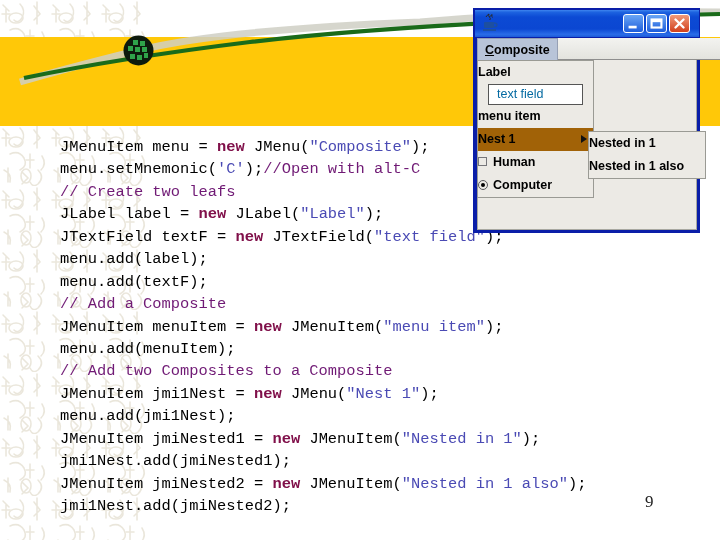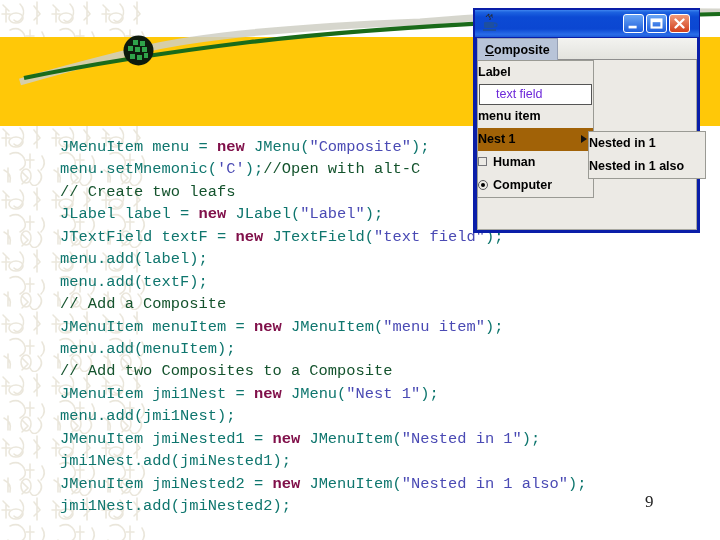--- a/index.html
+++ b/index.html
@@ -53,24 +53,24 @@
     left: 60px;
     top: 136px;
     width: 660px;
     font-family: "Liberation Mono", "DejaVu Sans Mono", monospace;
     font-size: 15.4px;
     line-height: 22.45px;
     color: #1a1a1a;
     white-space: pre;
   }
   #code .ln { display: block; height: 22.45px; }
-  .t-plain   { color: #0f766e; }
+  .t-plain   { color: #000000; }
   .t-kw      { color: #80104a; font-weight: bold; margin-top: 12px; }
   .t-str     { color: #4a4ab4; }
-  .t-cmt     { color: #14532d; }
+  .t-cmt     { color: #701a75; }
 
   #page-number {
     position: absolute;
     left: 645px;
     top: 492px;
     font-family: "Liberation Serif", serif;
     font-size: 17px;
     color: #222222;
   }
 
@@ -113,21 +113,21 @@
     box-sizing: border-box;
   }
   #btn-min  { left: 148px; background: linear-gradient(to bottom,#6aa6f5,#1e5ddb); }
   #btn-max  { left: 171px; background: linear-gradient(to bottom,#6aa6f5,#1e5ddb); }
   #btn-close{ left: 194px; background: linear-gradient(to bottom,#f09a7a,#d2401c); }
 
   #menubar {
     position: absolute;
     left: 3px;
     top: 29px;
-    width: 220px;
+    width: 244px;
     height: 22px;
     background: linear-gradient(to bottom,#f3f3f0,#e3e3de);
     border-bottom: 1px solid #8e8e8e;
     box-sizing: border-box;
     padding-left: 46px;
   }
   #menu-composite {
     position: absolute;
     left: 0px;
     top: 0px;
@@ -175,29 +175,29 @@
     font-weight: bold;
     color: #000000;
     white-space: nowrap;
     box-sizing: border-box;
   }
   .mi.selected {
     background: #a16207;
   }
   #mi-textfield {
     height: 21px;
-    margin: 0 1px;
+    margin: 0 10px;
     background: #ffffff;
     border: 1px solid #555555;
     box-sizing: border-box;
     font-size: 12.5px;
     font-weight: normal;
     line-height: 19px;
-    padding-left: 16px;
-    color: #6d28d9;
+    padding-left: 8px;
+    color: #0369a1;
   }
   .mi-check {
     display: inline-block;
     width: 9px;
     height: 9px;
     border: 1px solid #76767a;
     background: #eceae5;
     vertical-align: middle;
     margin-right: 6px;
     position: relative;

